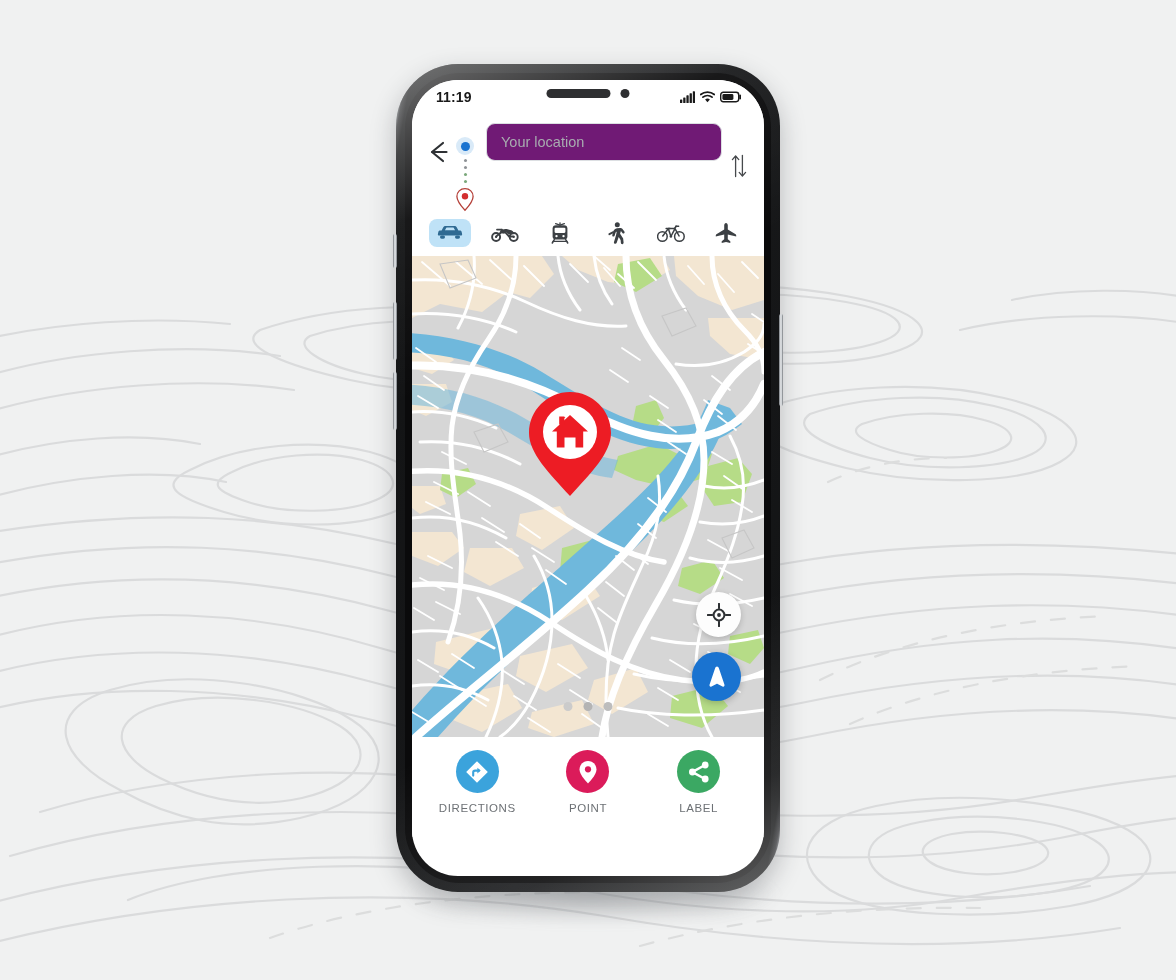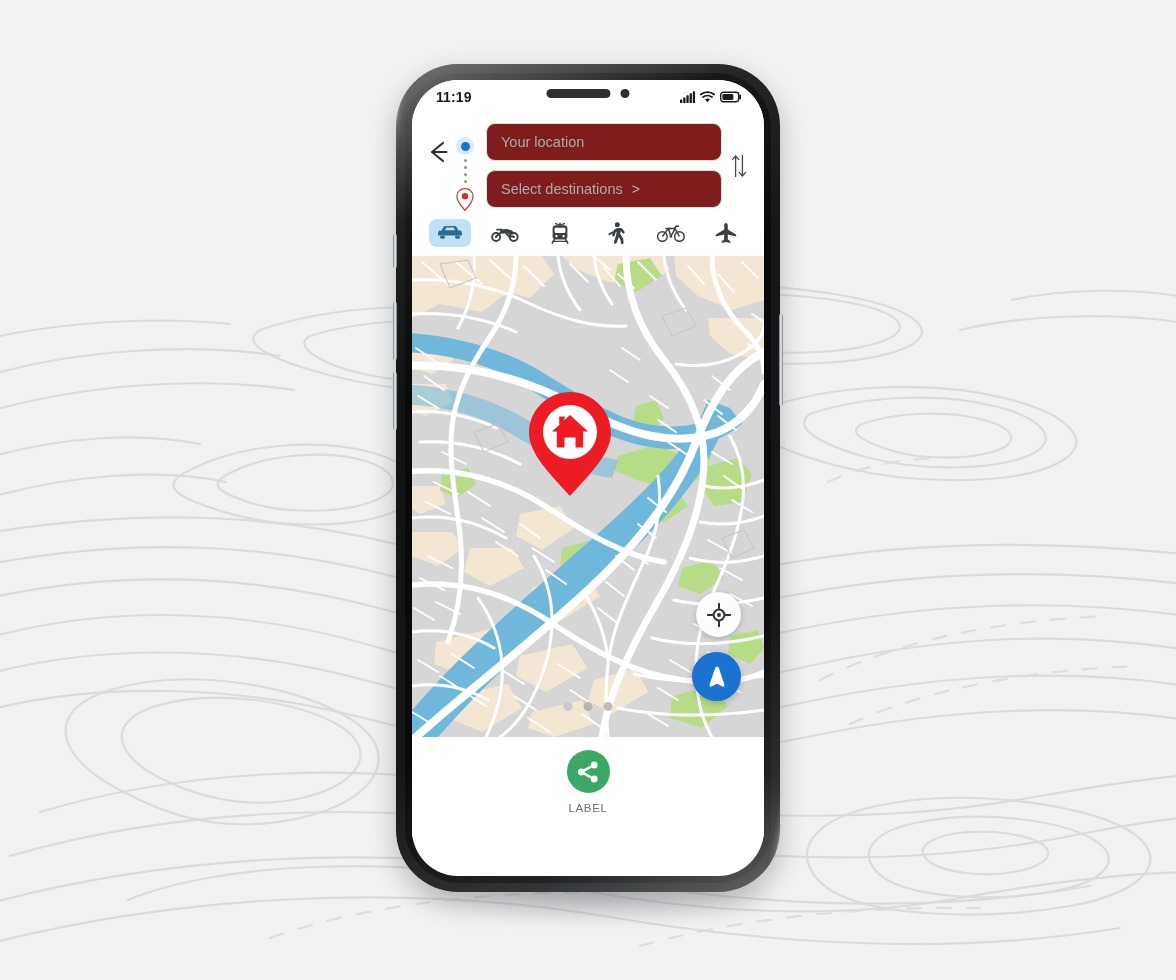--- a/index.html
+++ b/index.html
@@ -204,21 +204,21 @@
     min-width: 0;
     display: flex;
     flex-direction: column;
     gap: 9px;
     padding: 0 6px 0 8px;
   }
   .route-field {
     height: 38px;
     border: 1px solid #dcdfe2;
     border-radius: 9px;
-    background: #7f1d1d;
+    background: #701a75;
     display: flex;
     align-items: center;
     padding: 12px 14px;
     box-sizing: border-box;
     font-size: 14.5px;
     color: #a8acb0;
     cursor: text;
     white-space: nowrap;
     overflow: hidden;
   }
@@ -461,24 +461,20 @@
           <svg width="20" height="25" viewBox="0 0 20 25">
             <path d="M10 1.6 C 5.3 1.6 1.9 5.1 1.9 9.4 C 1.9 14.4 10 23.2 10 23.2 C 10 23.2 18.1 14.4 18.1 9.4 C 18.1 5.1 14.7 1.6 10 1.6 Z" fill="none" stroke="#b5413a" stroke-width="1.3"></path>
             <circle cx="10" cy="9.3" r="3.2" fill="#d32f2f"></circle>
           </svg>
         </div>
 
         <div id="route-fields">
           <div class="route-field">
             <span>Your location</span>
           </div>
-          <div class="route-field">
-            <span>Select destinations</span>
-            <span class="chev">&gt;</span>
-          </div>
         </div>
 
         <div id="swap-btn">
           <svg width="18" height="26" viewBox="0 0 18 26">
             <path d="M5.6 23.5 V3.4" stroke="#46494c" stroke-width="1.3" fill="none" stroke-linecap="round"></path>
             <path d="M2.4 6.6 L5.6 3.0 L8.8 6.6" stroke="#46494c" stroke-width="1.3" fill="none" stroke-linecap="round" stroke-linejoin="round"></path>
             <path d="M12.4 2.5 V22.6" stroke="#46494c" stroke-width="1.3" fill="none" stroke-linecap="round"></path>
             <path d="M9.2 19.4 L12.4 23.0 L15.6 19.4" stroke="#46494c" stroke-width="1.3" fill="none" stroke-linecap="round" stroke-linejoin="round"></path>
           </svg>
         </div>
@@ -693,21 +689,40 @@
 
         <div id="page-dots">
           <span style="background:#cbcbcb"></span>
           <span style="background:#b4b4b4"></span>
           <span style="background:#bdbdbd"></span>
         </div>
       </div>
 
       <div id="actions">
 
-
+        <div class="action">
+          <div class="action-circle" style="background:#3ba3dc">
+            <svg width="26" height="26" viewBox="0 0 26 26">
+              <path d="M13 2.2 L23.8 13 L13 23.8 L2.2 13 Z" fill="#ffffff"></path>
+              <path d="M9.2 16.6 V13.4 C9.2 12.3 10.0 11.6 11.1 11.6 H15.2" stroke="#3ba3dc" stroke-width="2.1" fill="none" stroke-linecap="round" stroke-linejoin="round"></path>
+              <path d="M13.4 8.8 L16.6 11.6 L13.4 14.4 Z" fill="#3ba3dc"></path>
+            </svg>
+          </div>
+          <div class="action-label">DIRECTIONS</div>
+        </div>
+
+        <div class="action">
+          <div class="action-circle" style="background:#db1b5a">
+            <svg width="22" height="26" viewBox="0 0 22 26">
+              <path d="M11 2.0 C 6.3 2.0 2.5 5.8 2.5 10.5 C 2.5 16.2 11 24.4 11 24.4 C 11 24.4 19.5 16.2 19.5 10.5 C 19.5 5.8 15.7 2.0 11 2.0 Z" fill="#ffffff"></path>
+              <circle cx="11" cy="10.3" r="3.1" fill="#db1b5a"></circle>
+            </svg>
+          </div>
+          <div class="action-label">POINT</div>
+        </div>
 
 
         <div class="action">
           <div class="action-circle" style="background:#3ba863">
             <svg width="24" height="24" viewBox="0 0 24 24">
               <circle cx="18.2" cy="5.0" r="3.4" fill="#ffffff"></circle>
               <circle cx="5.4" cy="12.0" r="3.4" fill="#ffffff"></circle>
               <circle cx="18.2" cy="19.0" r="3.4" fill="#ffffff"></circle>
               <path d="M7.8 10.6 L15.8 6.2 M7.8 13.4 L15.8 17.8" stroke="#ffffff" stroke-width="2.4" stroke-linecap="round"></path>
             </svg>

